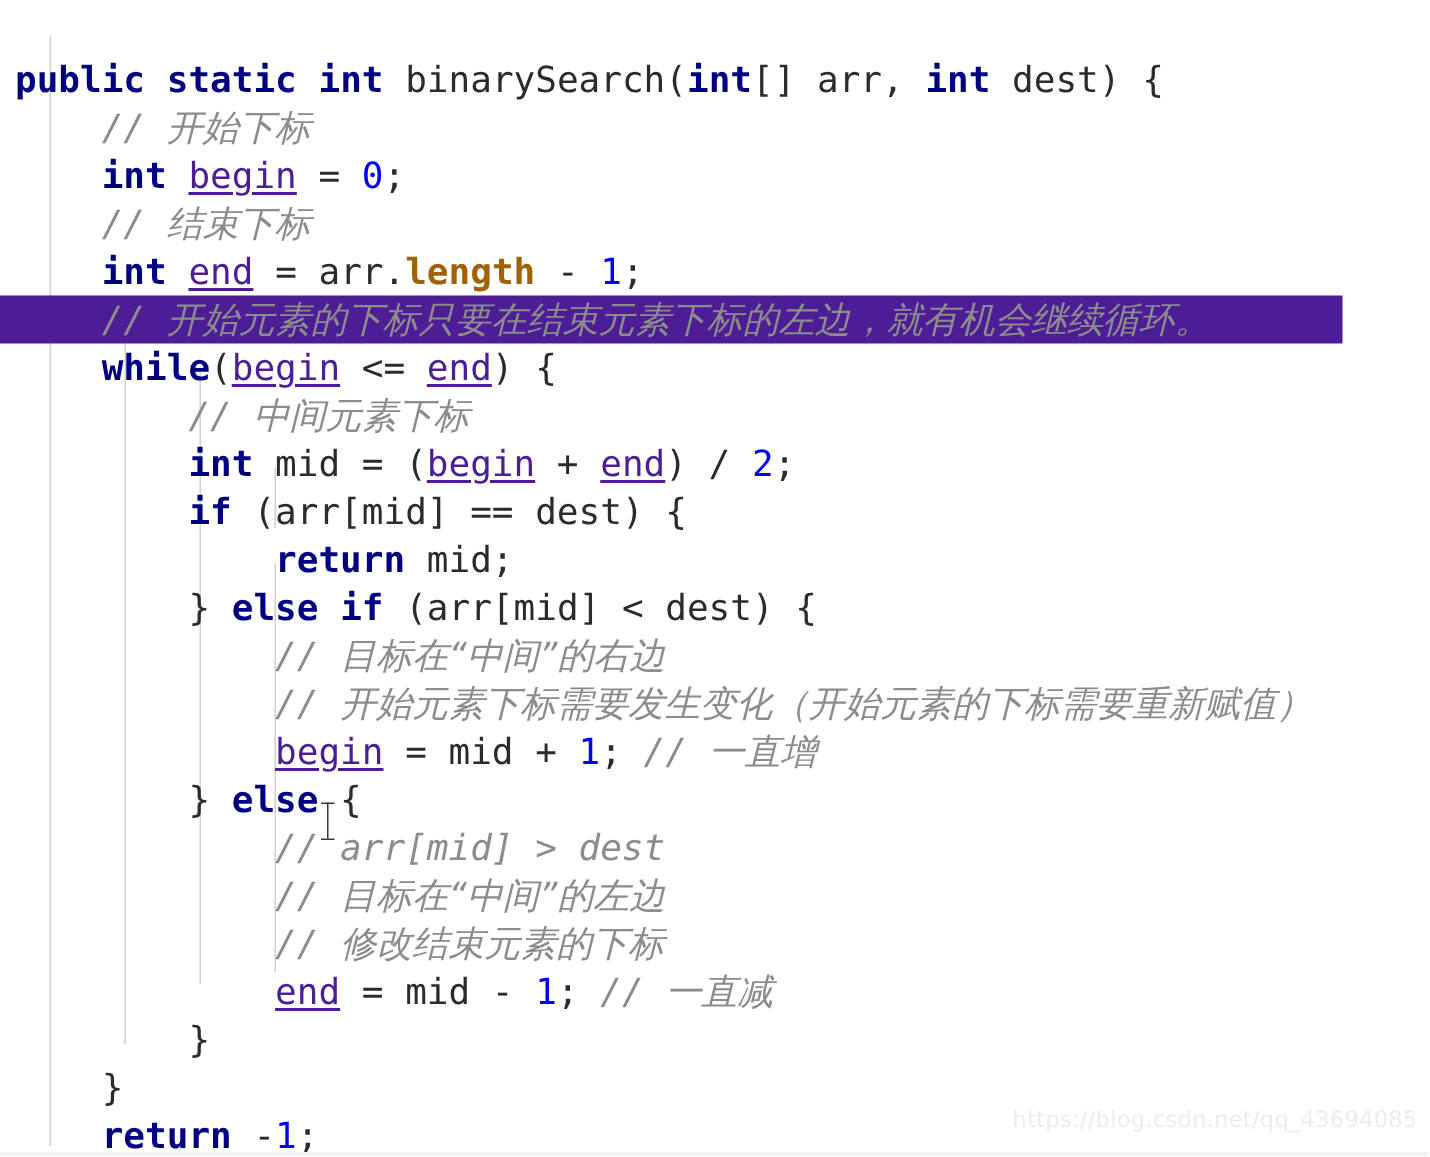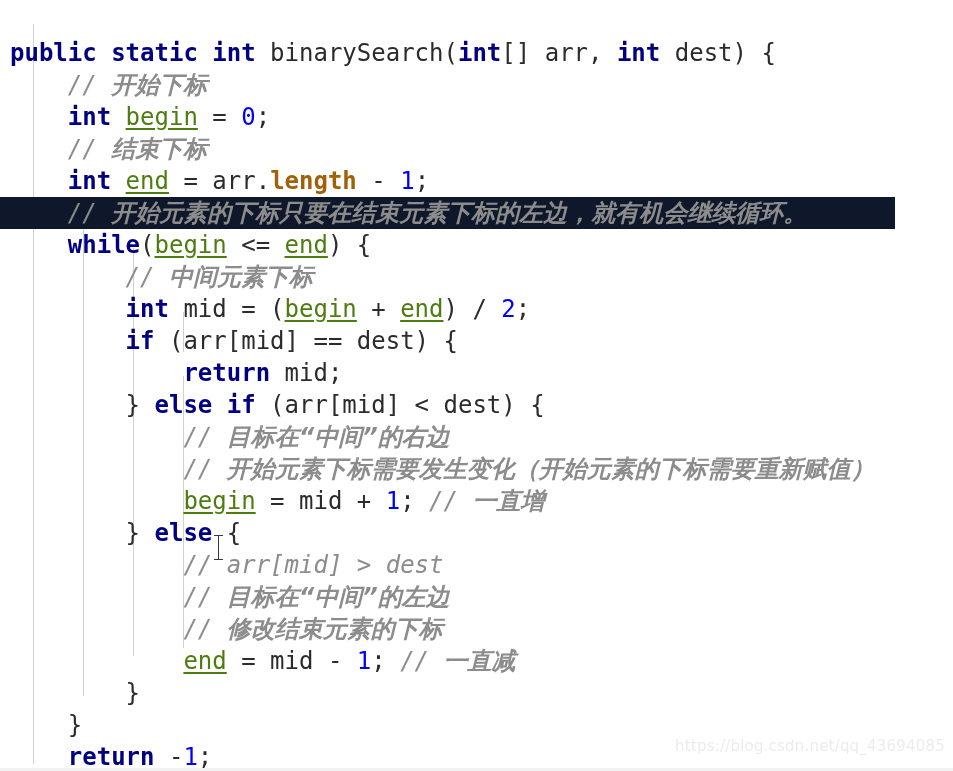--- a/index.html
+++ b/index.html
@@ -36,34 +36,34 @@
     white-space: pre;
     margin-top: 37px;
   }
   .line {
     position: relative;
     height: 32px;
     padding-left: 10px;
     box-sizing: border-box;
     white-space: pre;
   }
-  .line.hl { background: #0f172a; }
+  .line.hl { background: #4c1d95; }
 
   
   .kw    { color: #000080; font-weight: bold; }
   .plain { color: #2b2b2b; }
   .num   { color: #0000ff; }
-  .fld   { color: #4d7c0f; text-decoration: underline; text-underline-offset: 3px; }
+  .fld   { color: #4c1d95; text-decoration: underline; text-underline-offset: 3px; }
   .prop  { color: #a16207; font-weight: bold; }
   .cmt   { color: #8c8c8c; font-style: italic; }
   .cmt-cn {
     color: #8c8c8c;
     font-style: italic;
     font-family: "DejaVu Sans", "Liberation Sans", sans-serif;
-    font-weight: 700;
+    font-weight: 400;
   }
 
   
   .caret {
     position: absolute;
     left: 214px;
     top: 533px;
     width: 9px;
     height: 28px;
     pointer-events: none;

